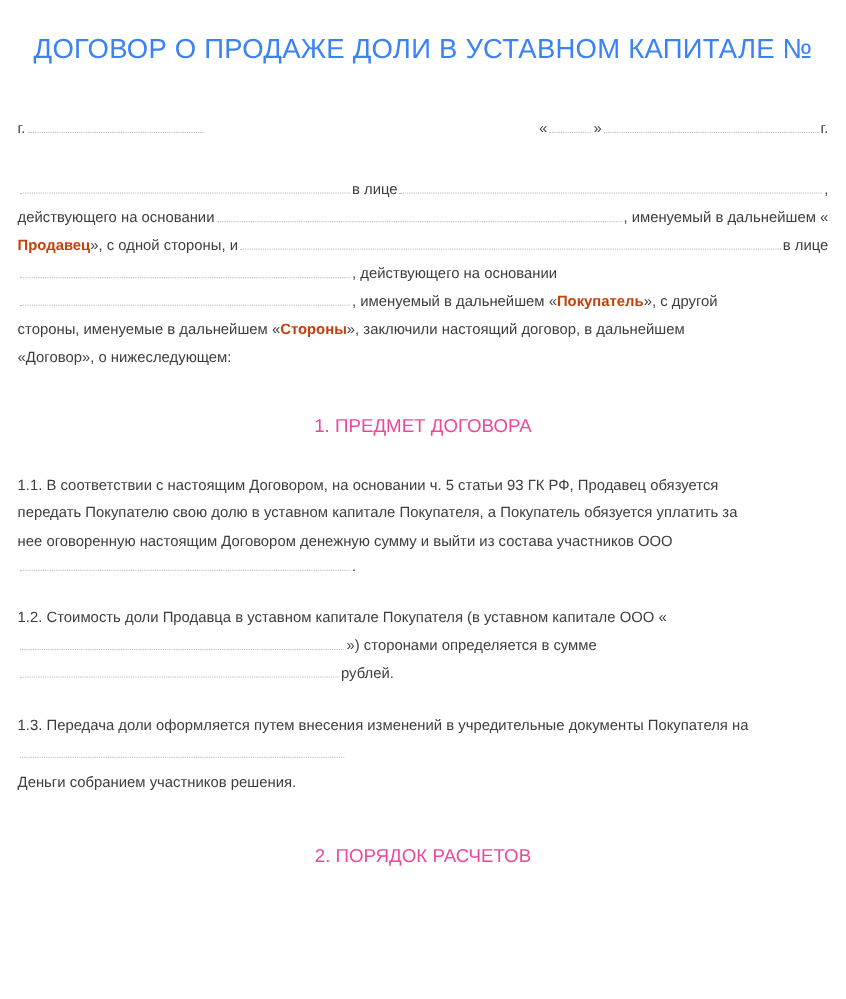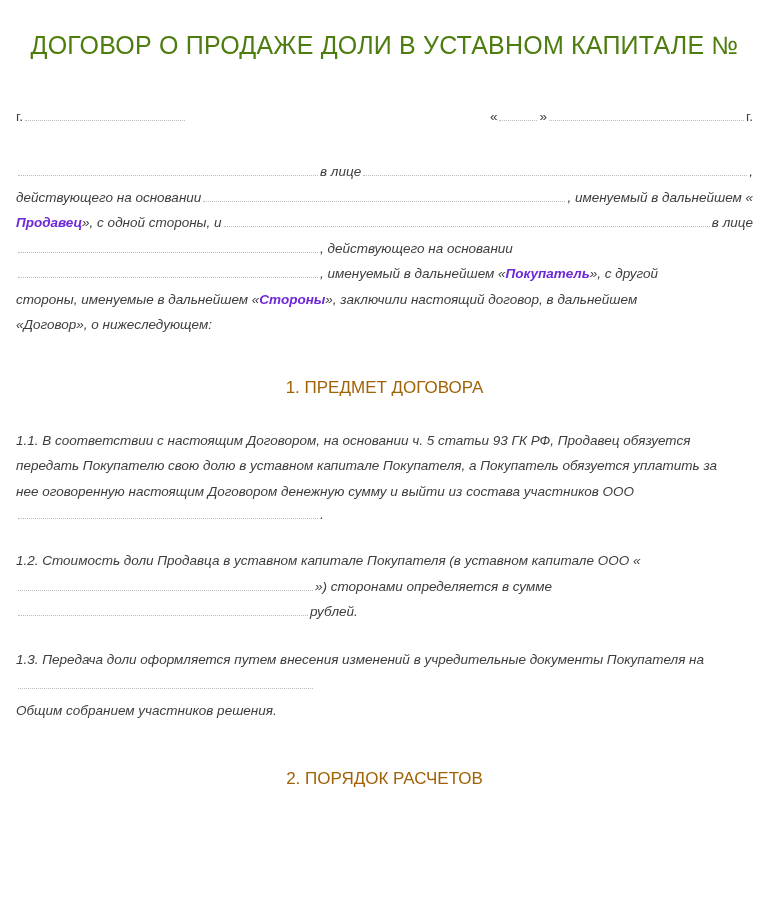--- a/index.html
+++ b/index.html
@@ -27,21 +27,21 @@
 
   
   .doc-title {
     margin: 0;
     padding-top: 28px;
     text-align: center;
     font-size: 25px;
     line-height: 34px;
     font-weight: 400;
     letter-spacing: 0.2px;
-    color: #4d7c0f;
+    color: #3b82f6;
     text-transform: none;
   }
 
   
   .date-row {
     display: flex;
     align-items: baseline;
     margin-top: 45px;
     font-size: 13.5px;
     line-height: 20px;
@@ -62,24 +62,23 @@
   .fill-day    { width: 38px; }
   .fill-month  { width: 195px; }
 
   
   .para {
     font-size: 13.5px;
     line-height: 25.5px;
     color: #3d3d3d;
     margin: 0;
     text-align: left;
-    font-style: italic;
   }
   .preamble { margin-top: 32px; }
-  .para b { font-weight: 700; color: #6d28d9; }
+  .para b { font-weight: 700; color: #c2410c; }
 
   .line { display: block; white-space: nowrap; }
 
   .flexline {
     display: flex;
     align-items: baseline;
     width: 100%;
   }
   .flexline > .txt { flex: 0 0 auto; white-space: nowrap; }
   .flexline > .fill { flex: 1 1 auto; min-width: 10px; }
@@ -88,21 +87,21 @@
   .fill-w300 { width: 300px; }
   .fill-w295 { width: 295px; }
   .fill-w290 { width: 290px; }
 
   
   .section-heading {
     text-align: center;
     font-size: 17px;
     line-height: 24px;
     font-weight: 400;
-    color: #a16207;
+    color: #ec4899;
     margin: 0;
   }
   .h-subject  { margin-top: 38px; }
   .h-payments { margin-top: 44px; }
 
   .clause { margin-top: 22px; }
   .clause-first { margin-top: 28px; }
 </style>
 </head>
 <body>
@@ -185,19 +184,19 @@
     <span class="line">
       <span class="fill fill-w290"></span><span>рублей.</span>
     </span>
   </div>
 
   <div class="para clause">
     <span class="line">1.3. Передача доли оформляется путем внесения изменений в учредительные документы Покупателя на</span>
     <span class="line">
       <span class="fill fill-w295"></span>
     </span>
-    <span class="line">Общим собранием участников решения.</span>
+    <span class="line">Деньги собранием участников решения.</span>
   </div>
 
   <h2 class="section-heading h-payments">2. ПОРЯДОК РАСЧЕТОВ</h2>
 
 
 </div>
 
 </body></html>

